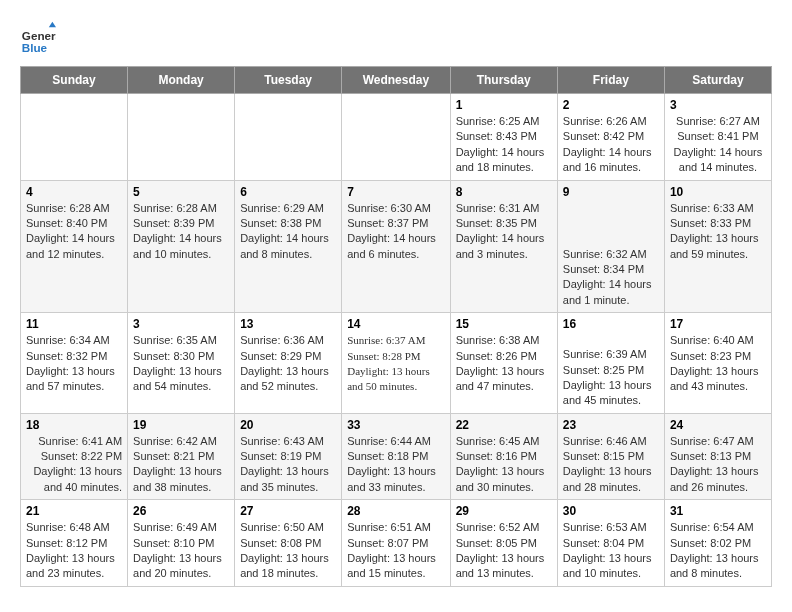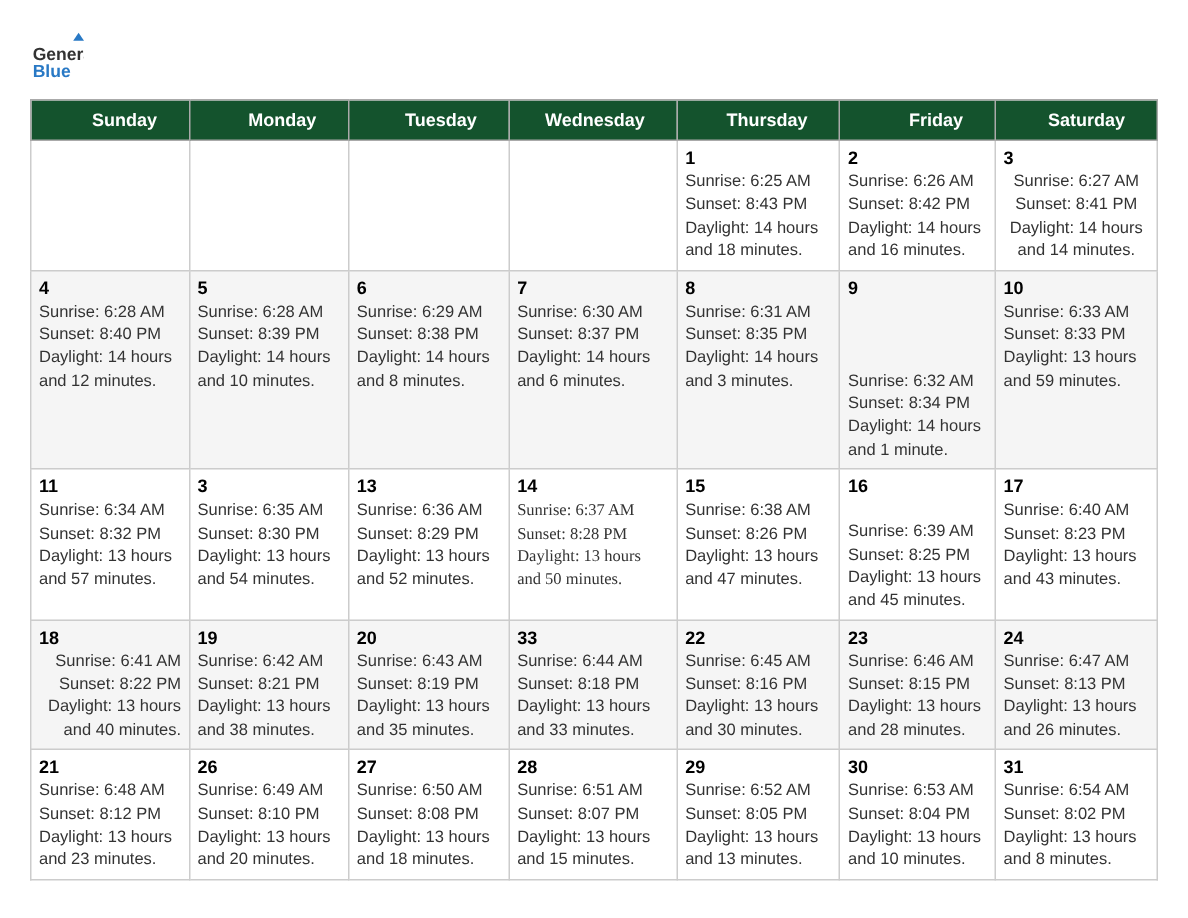--- a/index.html
+++ b/index.html
@@ -37,24 +37,24 @@
       font-size: 16px;
       font-weight: normal;
       color: #444;
     }
     table {
       width: 100%;
       border-collapse: collapse;
       font-size: 11px;
     }
     thead tr th {
-      background-color: #14532d;
+      background-color: #737373;
       color: #fff;
-      padding: 6px 21px;
-      text-align: right;
+      padding: 6px 0;
+      text-align: center;
       font-size: 12px;
       font-weight: bold;
       border: 1px solid #aaa;
     }
     tbody tr td {
       border: 1px solid #ccc;
       padding: 4px 5px;
       vertical-align: top;
       width: 113px;
       min-height: 75px;

